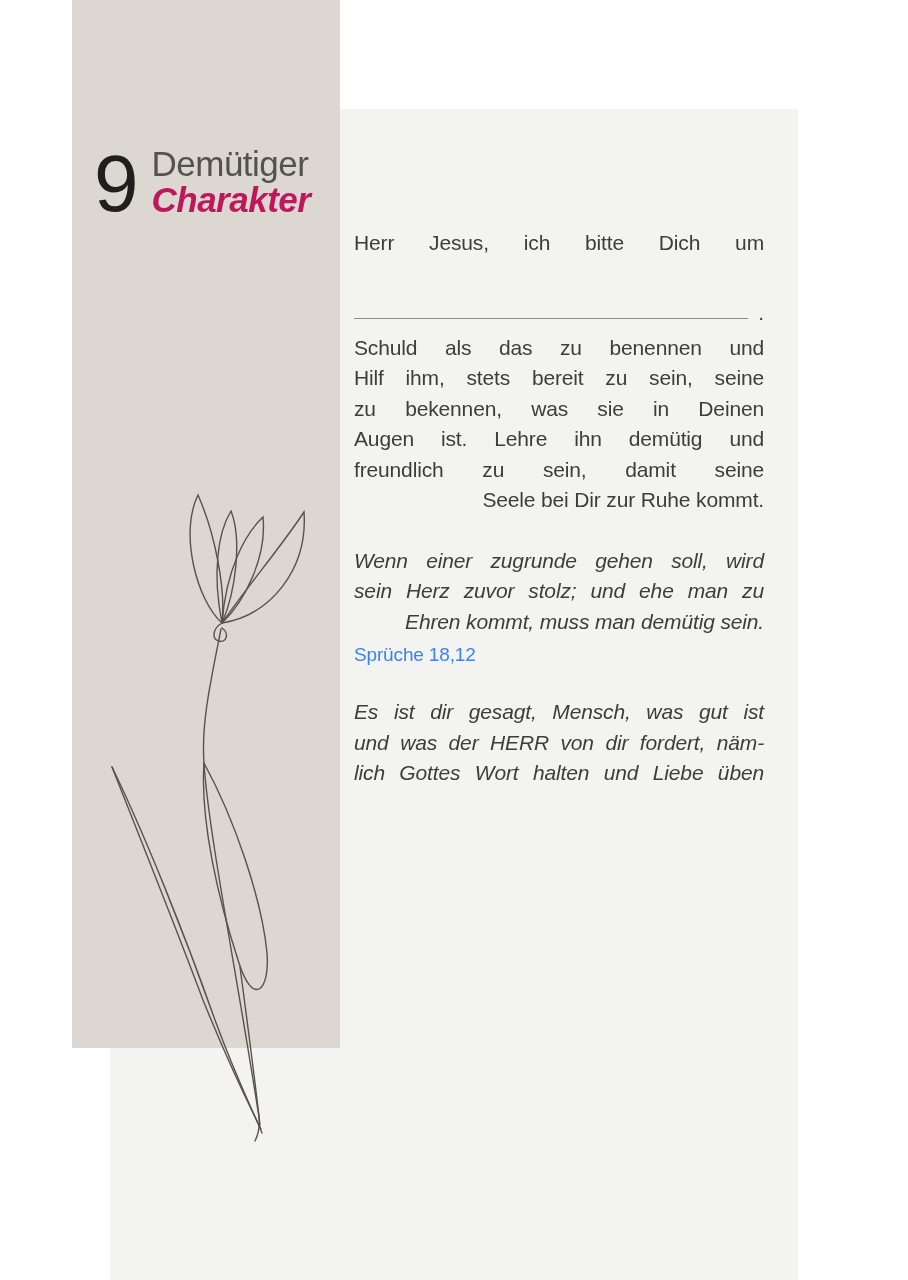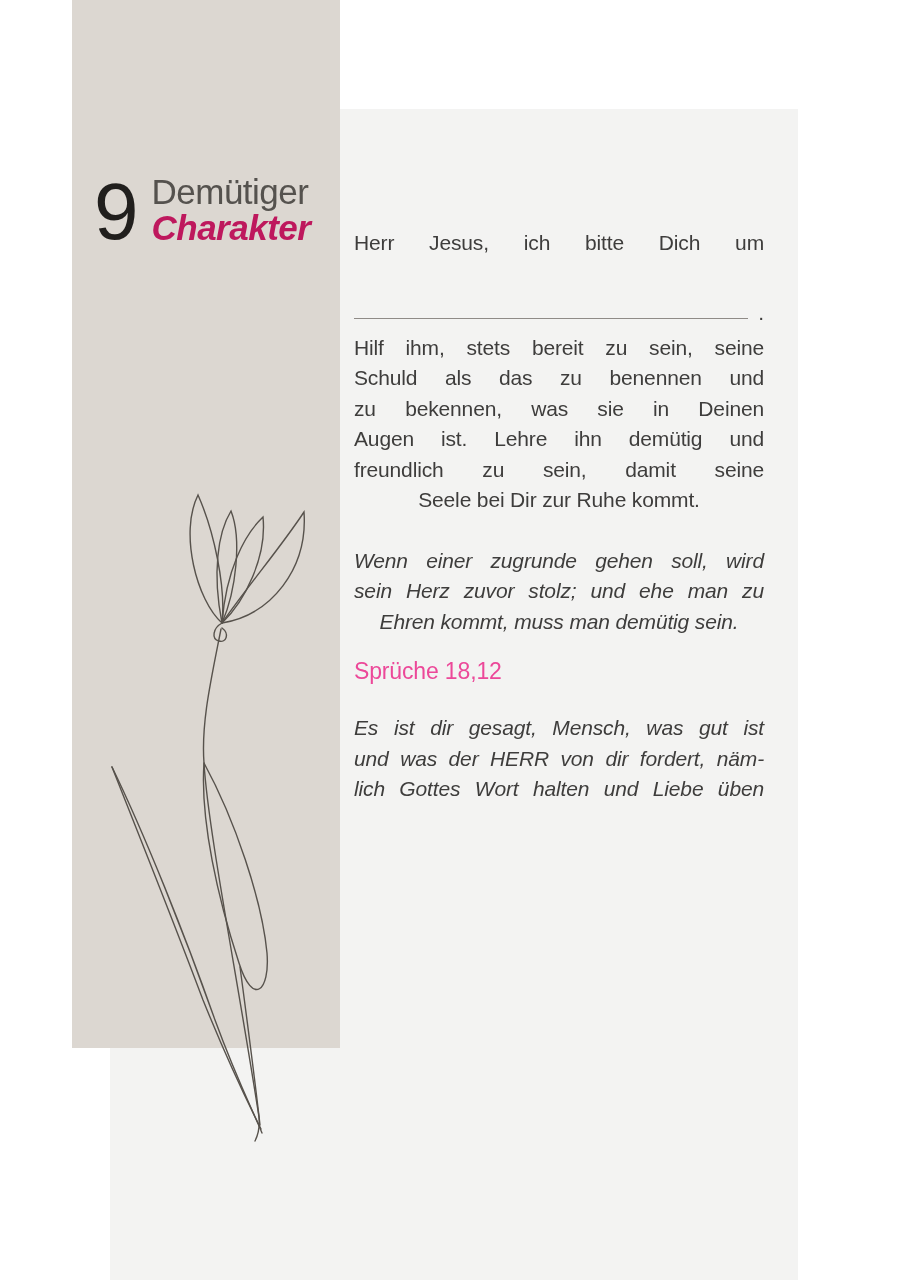--- a/index.html
+++ b/index.html
@@ -44,21 +44,20 @@
     color:#211f1d;
     letter-spacing:-2px;
   }
   .chapter-title { margin-left:15px; }
   .chapter-title .t1 {
     font-size:35px;
     font-weight:300;
     line-height:36px;
     color:#55524e;
     letter-spacing:-0.5px;
-    margin-top:28px;
   }
   .chapter-title .t2 {
     font-size:35px;
     font-weight:700;
     font-style:italic;
     line-height:36px;
     color:#be185d;
     letter-spacing:-0.5px;
   }
   .content {
@@ -66,21 +65,21 @@
     left:354px; top:228px;
     width:410px;
     z-index:5;
     color:#3e3d3c;
     font-size:21px;
     letter-spacing:-0.15px;
   }
   .line {
     line-height:30.5px;
     white-space:nowrap;
-    text-align:center;
+    text-align:right;
   }
   .line.j {
     text-align:justify;
     text-align-last:justify;
   }
   .blank-row {
     display:flex;
     align-items:flex-end;
     margin:42px 0 8px 0;
     height:24px;
@@ -90,24 +89,24 @@
     border-bottom:1.4px solid #8f8b87;
     margin-bottom:6px;
   }
   .blank-row .dot {
     margin-left:10px;
     line-height:24px;
   }
   .verse { margin-top:30px; }
   .verse .line { font-style:italic; }
   .reference {
-    margin-top:22px;
-    font-size:23px;
+    margin-top:6px;
+    font-size:19px;
     line-height:24px;
-    color:#ec4899;
+    color:#3b82f6;
   }
 </style>
 </head>
 <body>
 
 <div class="panel"></div>
 <div class="band"></div>
 
 <svg class="flower" viewBox="0 0 240 680" fill="none" stroke="#57524c" stroke-width="1.4" stroke-linecap="round">
   <path d="M137,148 C112,126 94,58 113,20 C129,56 141,112 137,148"></path>
@@ -135,22 +134,22 @@
   <div>
     <div class="line j">Herr Jesus, ich bitte Dich um</div>
   </div>
 
   <div class="blank-row">
     <span class="rule"></span>
     <span class="dot">.</span>
   </div>
 
   <div>
+    <div class="line j">Schuld als das zu benennen und</div>
     <div class="line j">Hilf ihm, stets bereit zu sein, seine</div>
-    <div class="line j">Schuld als das zu benennen und</div>
     <div class="line j">zu bekennen, was sie in Deinen</div>
     <div class="line j">Augen ist. Lehre ihn demütig und</div>
     <div class="line j">freundlich zu sein, damit seine</div>
     <div class="line">Seele bei Dir zur Ruhe kommt.</div>
   </div>
 
   <div class="verse">
     <div class="line j">Wenn einer zugrunde gehen soll, wird</div>
     <div class="line j">sein Herz zuvor stolz; und ehe man zu</div>
     <div class="line">Ehren kommt, muss man demütig sein.</div>

